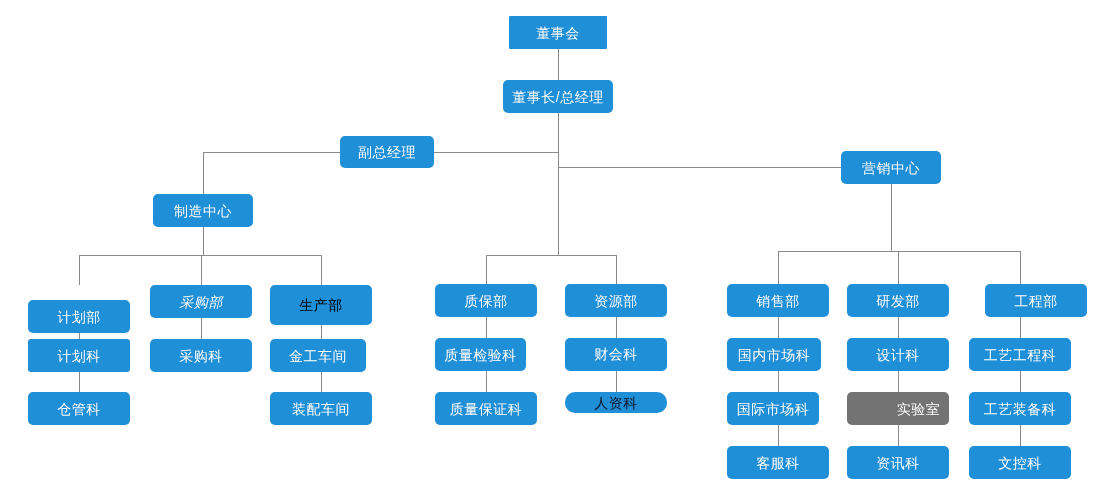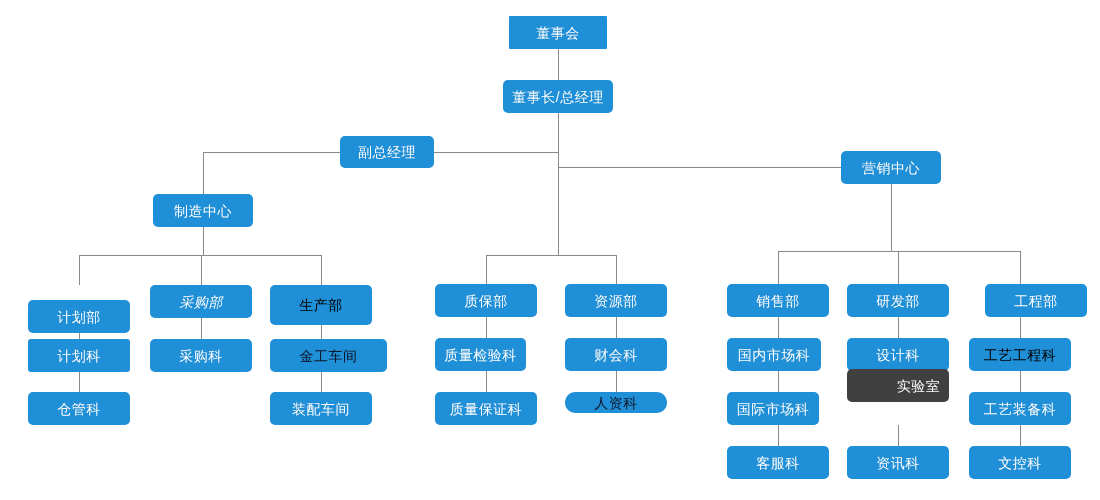--- a/index.html
+++ b/index.html
@@ -94,34 +94,34 @@
       <div class="node level-0" style="left: 503px; top: 80px; width: 110px; height: 33px; background: rgb(31, 143, 216); color: rgb(255, 255, 255); border-radius: 5px;">董事长/总经理</div>
       <div class="node level-1" style="left: 340px; top: 136px; width: 94px; height: 32px; background: rgb(31, 143, 216); color: rgb(255, 255, 255); border-radius: 5px;">副总经理</div>
       <div class="node level-1" style="left: 841px; top: 151px; width: 100px; height: 33px; background: rgb(31, 143, 216); color: rgb(255, 255, 255); border-radius: 5px;">营销中心</div>
       <div class="node level-1" style="left: 153px; top: 194px; width: 100px; height: 33px; background: rgb(31, 143, 216); color: rgb(255, 255, 255); border-radius: 5px;">制造中心</div>
       <div class="node level-2" style="left: 28px; top: 300px; width: 102px; height: 33px; background: rgb(31, 143, 216); color: rgb(255, 255, 255); border-radius: 5px;">计划部</div>
       <div class="node level-2" style="left: 28px; top: 339px; width: 102px; height: 33px; background: rgb(31, 143, 216); color: rgb(255, 255, 255); border-radius: 3px;">计划科</div>
       <div class="node level-2" style="left: 28px; top: 392px; width: 102px; height: 33px; background: rgb(31, 143, 216); color: rgb(255, 255, 255); border-radius: 5px;">仓管科</div>
       <div class="node level-2" style="left: 150px; top: 285px; width: 102px; height: 33px; background: rgb(31, 143, 216); color: rgb(255, 255, 255); border-radius: 5px; font-style: italic;">采购部</div>
       <div class="node level-2" style="left: 150px; top: 339px; width: 102px; height: 33px; background: rgb(31, 143, 216); color: rgb(255, 255, 255); border-radius: 5px;">采购科</div>
       <div class="node level-2" style="left: 270px; top: 285px; width: 102px; height: 40px; background: rgb(31, 143, 216); color: #000000; border-radius: 5px;">生产部</div>
-      <div class="node level-2" style="left: 270px; top: 339px; width: 117px; height: 33px; background: rgb(31, 143, 216); color: #0f172a; border-radius: 5px;">金工车间</div>
+      <div class="node level-2" style="left: 270px; top: 339px; width: 96px; height: 33px; background: rgb(31, 143, 216); color: #ffffff; border-radius: 5px;">金工车间</div>
       <div class="node level-2" style="left: 270px; top: 392px; width: 102px; height: 33px; background: rgb(31, 143, 216); color: rgb(255, 255, 255); border-radius: 5px;">装配车间</div>
       <div class="node level-2" style="left: 435px; top: 284px; width: 102px; height: 33px; background: rgb(31, 143, 216); color: rgb(255, 255, 255); border-radius: 5px;">质保部</div>
       <div class="node level-2" style="left: 435px; top: 338px; width: 91px; height: 33px; background: rgb(31, 143, 216); color: rgb(255, 255, 255); border-radius: 5px;">质量检验科</div>
       <div class="node level-2" style="left: 435px; top: 392px; width: 102px; height: 33px; background: rgb(31, 143, 216); color: rgb(255, 255, 255); border-radius: 5px;">质量保证科</div>
       <div class="node level-2" style="left: 565px; top: 284px; width: 102px; height: 33px; background: rgb(31, 143, 216); color: rgb(255, 255, 255); border-radius: 5px;">资源部</div>
-      <div class="node level-2" style="left: 565px; top: 338px; width: 102px; height: 33px; background: rgb(31, 143, 216); color: rgb(255, 255, 255); border-radius: 5px;">财会科</div>
+      <div class="node level-2" style="left: 565px; top: 338px; width: 102px; height: 33px; background: rgb(31, 143, 216); color: rgb(255, 255, 255); border-radius: 5px; font-family: Liberation Serif, serif;">财会科</div>
       <div class="node level-2" style="left: 565px; top: 392px; width: 102px; height: 21px; background: rgb(31, 143, 216); color: #0f172a; border-radius: 10px;">人资科</div>
       <div class="node level-2" style="left: 727px; top: 284px; width: 102px; height: 33px; background: rgb(31, 143, 216); color: rgb(255, 255, 255); border-radius: 5px;">销售部</div>
       <div class="node level-2" style="left: 727px; top: 338px; width: 94px; height: 33px; background: rgb(31, 143, 216); color: rgb(255, 255, 255); border-radius: 5px;">国内市场科</div>
       <div class="node level-2" style="left: 727px; top: 392px; width: 92px; height: 33px; background: rgb(31, 143, 216); color: rgb(255, 255, 255); border-radius: 5px;">国际市场科</div>
       <div class="node level-2" style="left: 727px; top: 446px; width: 102px; height: 33px; background: rgb(31, 143, 216); color: rgb(255, 255, 255); border-radius: 5px;">客服科</div>
       <div class="node level-2" style="left: 847px; top: 284px; width: 102px; height: 33px; background: rgb(31, 143, 216); color: rgb(255, 255, 255); border-radius: 5px;">研发部</div>
       <div class="node level-2" style="left: 847px; top: 338px; width: 102px; height: 33px; background: rgb(31, 143, 216); color: rgb(255, 255, 255); border-radius: 5px;">设计科</div>
-      <div class="node level-2" style="left: 847px; top: 369px; width: 102px; height: 33px; background: #404040; color: rgb(255, 255, 255); border-radius: 5px; padding-left: 41px;">实验室</div>
+      <div class="node level-2" style="left: 847px; top: 392px; width: 102px; height: 33px; background: #737373; color: rgb(255, 255, 255); border-radius: 5px; padding-left: 41px;">实验室</div>
       <div class="node level-2" style="left: 847px; top: 446px; width: 102px; height: 33px; background: rgb(31, 143, 216); color: rgb(255, 255, 255); border-radius: 5px;">资讯科</div>
       <div class="node level-2" style="left: 969px; top: 284px; width: 102px; height: 33px; background: rgb(31, 143, 216); color: rgb(255, 255, 255); border-radius: 5px; margin-left: 16px;">工程部</div>
-      <div class="node level-2" style="left: 969px; top: 338px; width: 102px; height: 33px; background: rgb(31, 143, 216); color: #000000; border-radius: 5px;">工艺工程科</div>
+      <div class="node level-2" style="left: 969px; top: 338px; width: 102px; height: 33px; background: rgb(31, 143, 216); color: #ffffff; border-radius: 5px;">工艺工程科</div>
       <div class="node level-2" style="left: 969px; top: 392px; width: 102px; height: 33px; background: rgb(31, 143, 216); color: rgb(255, 255, 255); border-radius: 5px;">工艺装备科</div>
       <div class="node level-2" style="left: 969px; top: 446px; width: 102px; height: 33px; background: rgb(31, 143, 216); color: rgb(255, 255, 255); border-radius: 5px;">文控科</div>
     </div>
 </div>
 
 </body></html>

